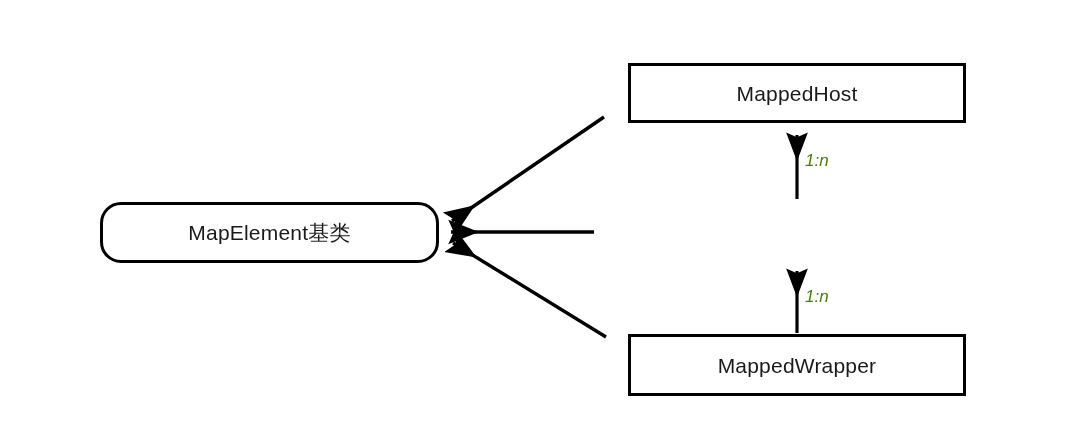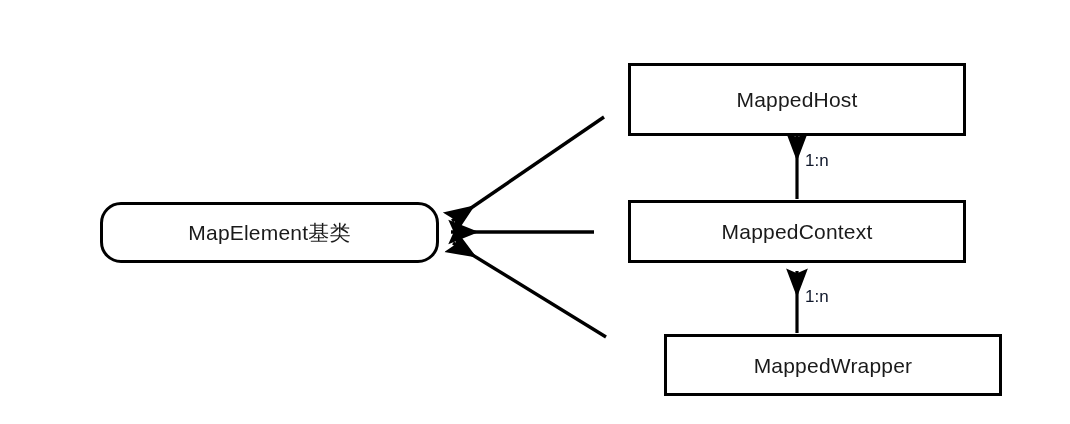--- a/index.html
+++ b/index.html
@@ -35,23 +35,24 @@
   .node-label {
     font-size: 21px;
     color: #1a1a1a;
     line-height: 1;
     letter-spacing: 0.2px;
     white-space: nowrap;
   }
   .edge-label {
     position: absolute;
     font-size: 17px;
-    color: #0f172a;
+    color: #4d7c0f;
     white-space: nowrap;
     line-height: 1;
+    font-style: italic;
   }
 </style>
 </head>
 <body>
 
 <div id="canvas">
 
   <svg class="diagram-svg" viewBox="0 0 1070 424" xmlns="http://www.w3.org/2000/svg">
     <defs>
       <marker id="arrowhead" markerWidth="9" markerHeight="8" refX="8.2" refY="4" orient="auto" markerUnits="strokeWidth">
@@ -80,29 +81,26 @@
 
     <g>
       <line x1="797" y1="333" x2="797" y2="271" stroke="#000000" stroke-width="3.2" marker-end="url(#arrowhead-v)"></line>
     </g>
   </svg>
 
   <div class="node-box" style="left:100px; top:202px; width:339px; height:61px;border-radius:21px;">
     <span class="node-label">MapElement基类</span>
   </div>
 
-  <div class="node-box" style="left:628px; top:63px; width:338px; height:73px;">
+  <div class="node-box" style="left:628px; top:63px; width:338px; height:60px;">
     <span class="node-label">MappedHost</span>
   </div>
 
-  <div class="node-box" style="left:628px; top:200px; width:338px; height:63px;">
-    <span class="node-label">MappedContext</span>
-  </div>
 
-  <div class="node-box" style="left:628px; top:334px; width:338px; height:62px;margin-left:36px;">
+  <div class="node-box" style="left:628px; top:334px; width:338px; height:62px;">
     <span class="node-label">MappedWrapper</span>
   </div>
 
   <span class="edge-label" style="left:805px; top:152px;">1:n</span>
 
   <span class="edge-label" style="left:805px; top:288px;">1:n</span>
 
 </div>
 
 </body></html>

